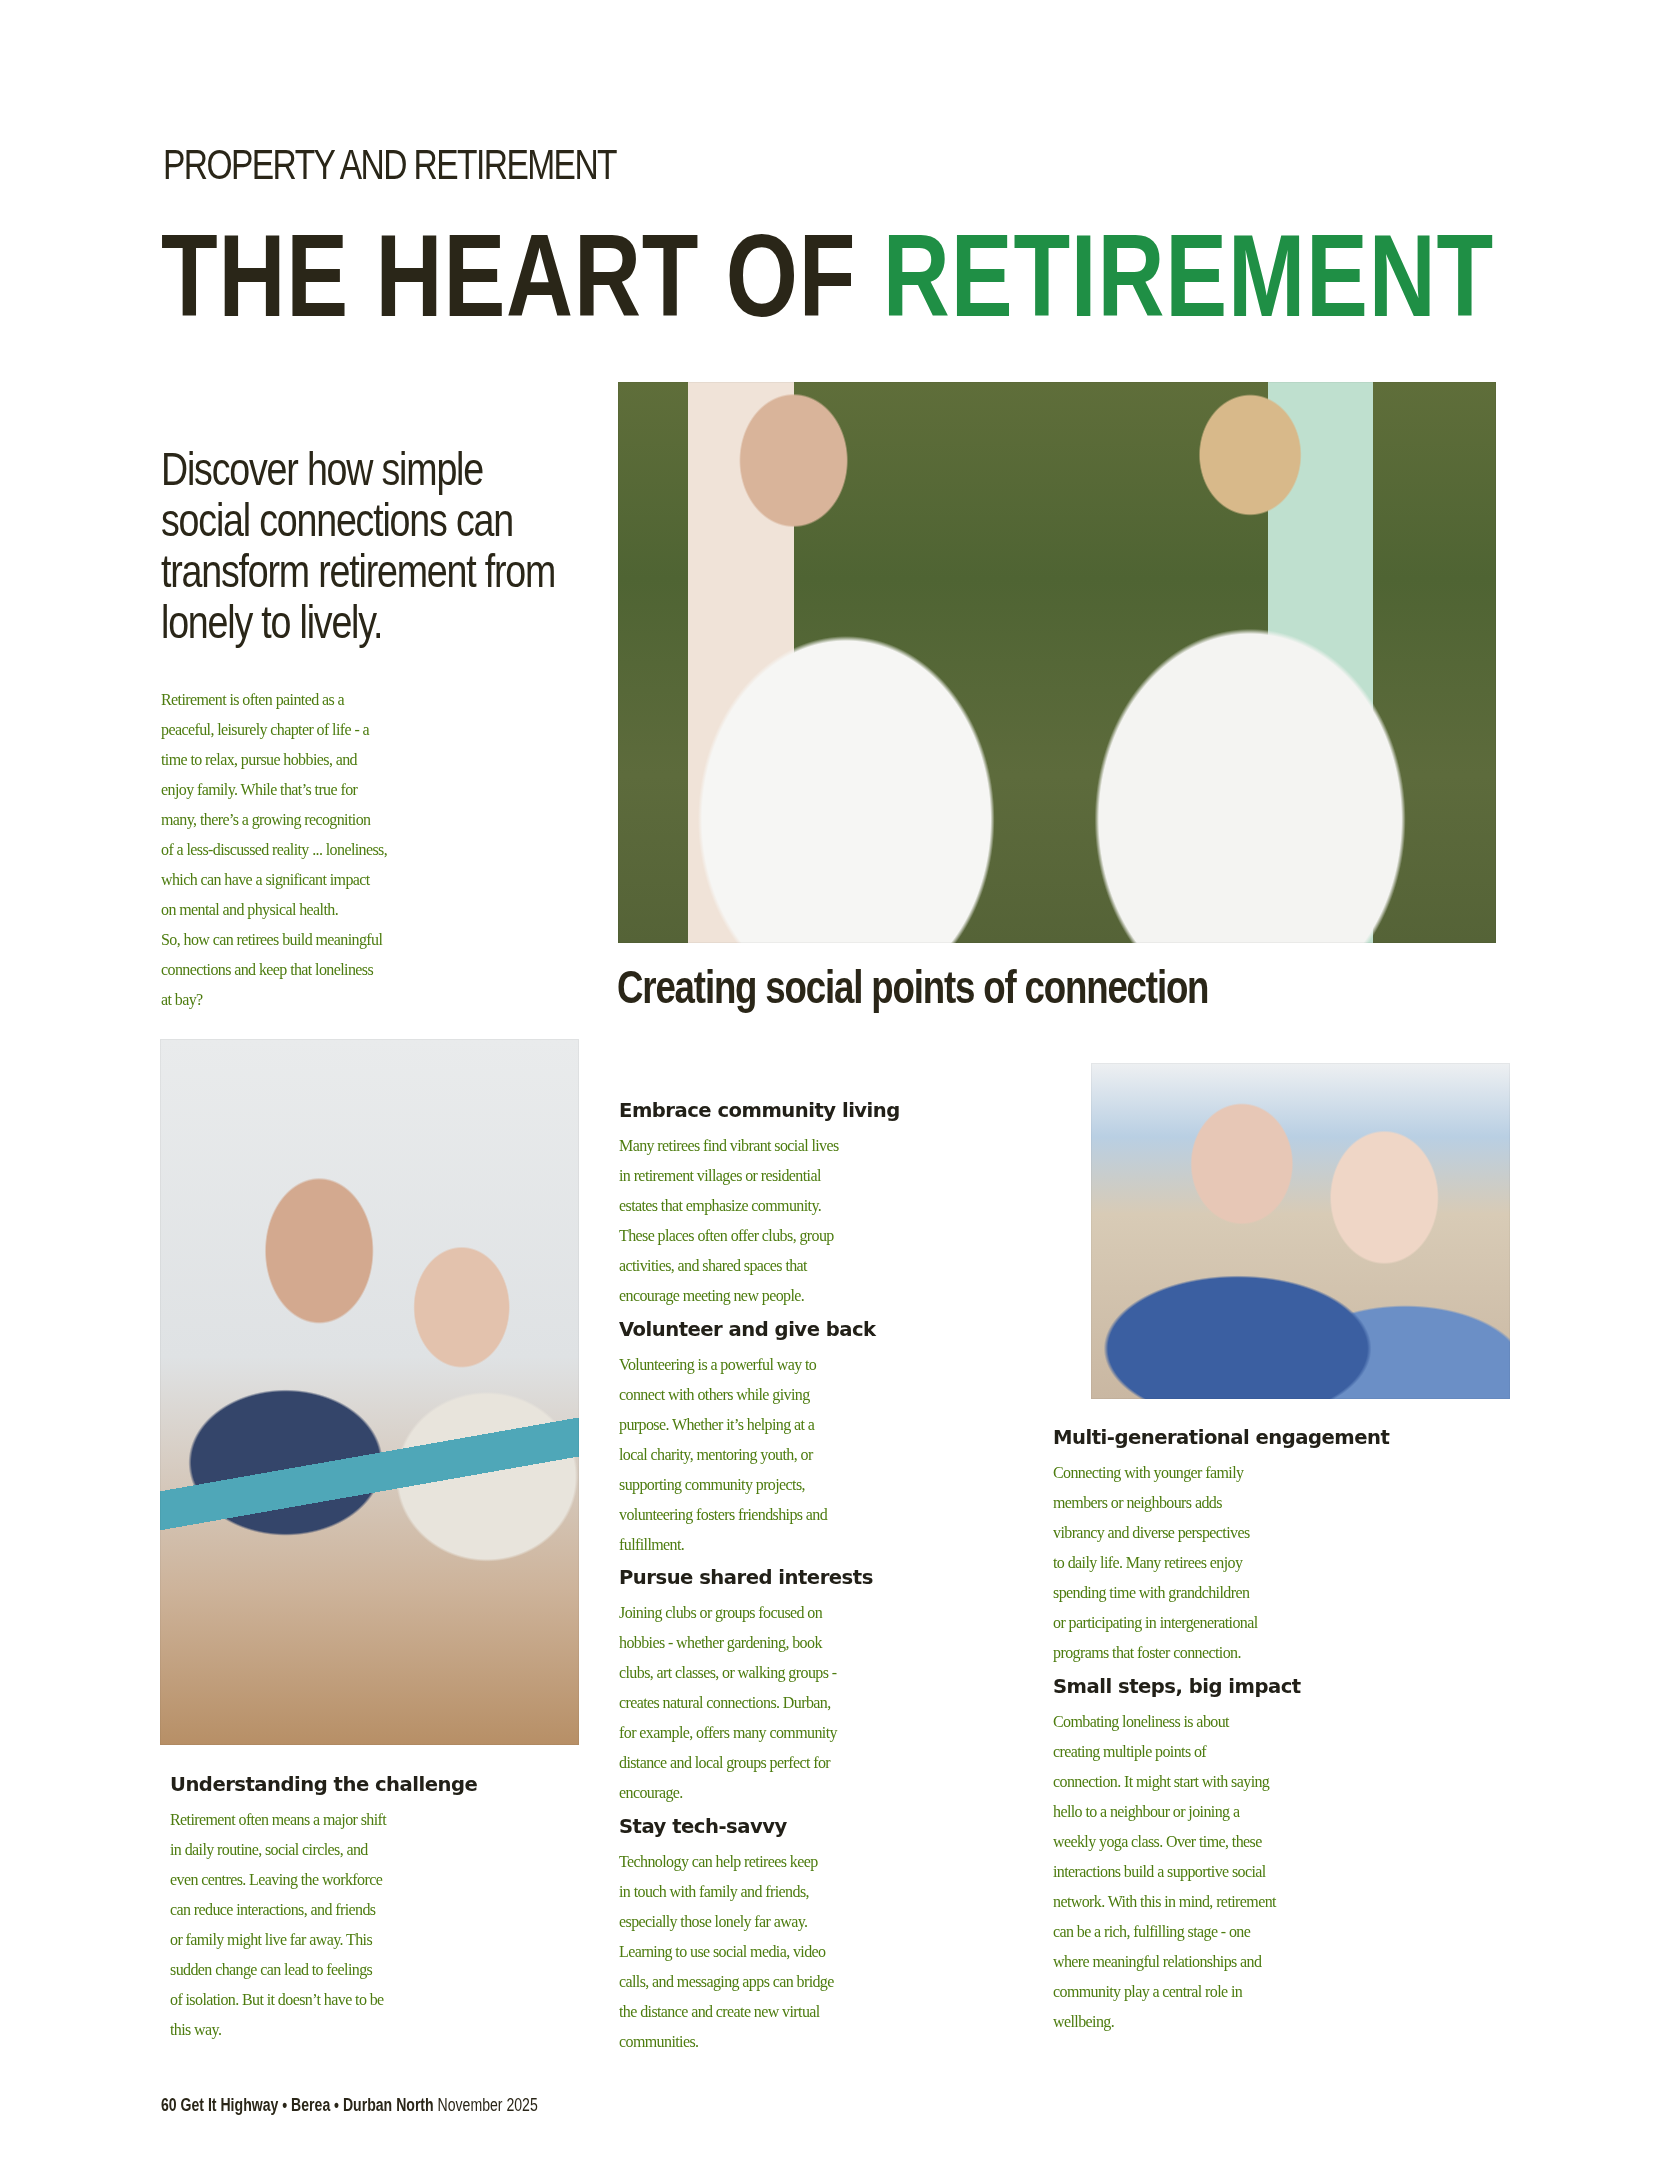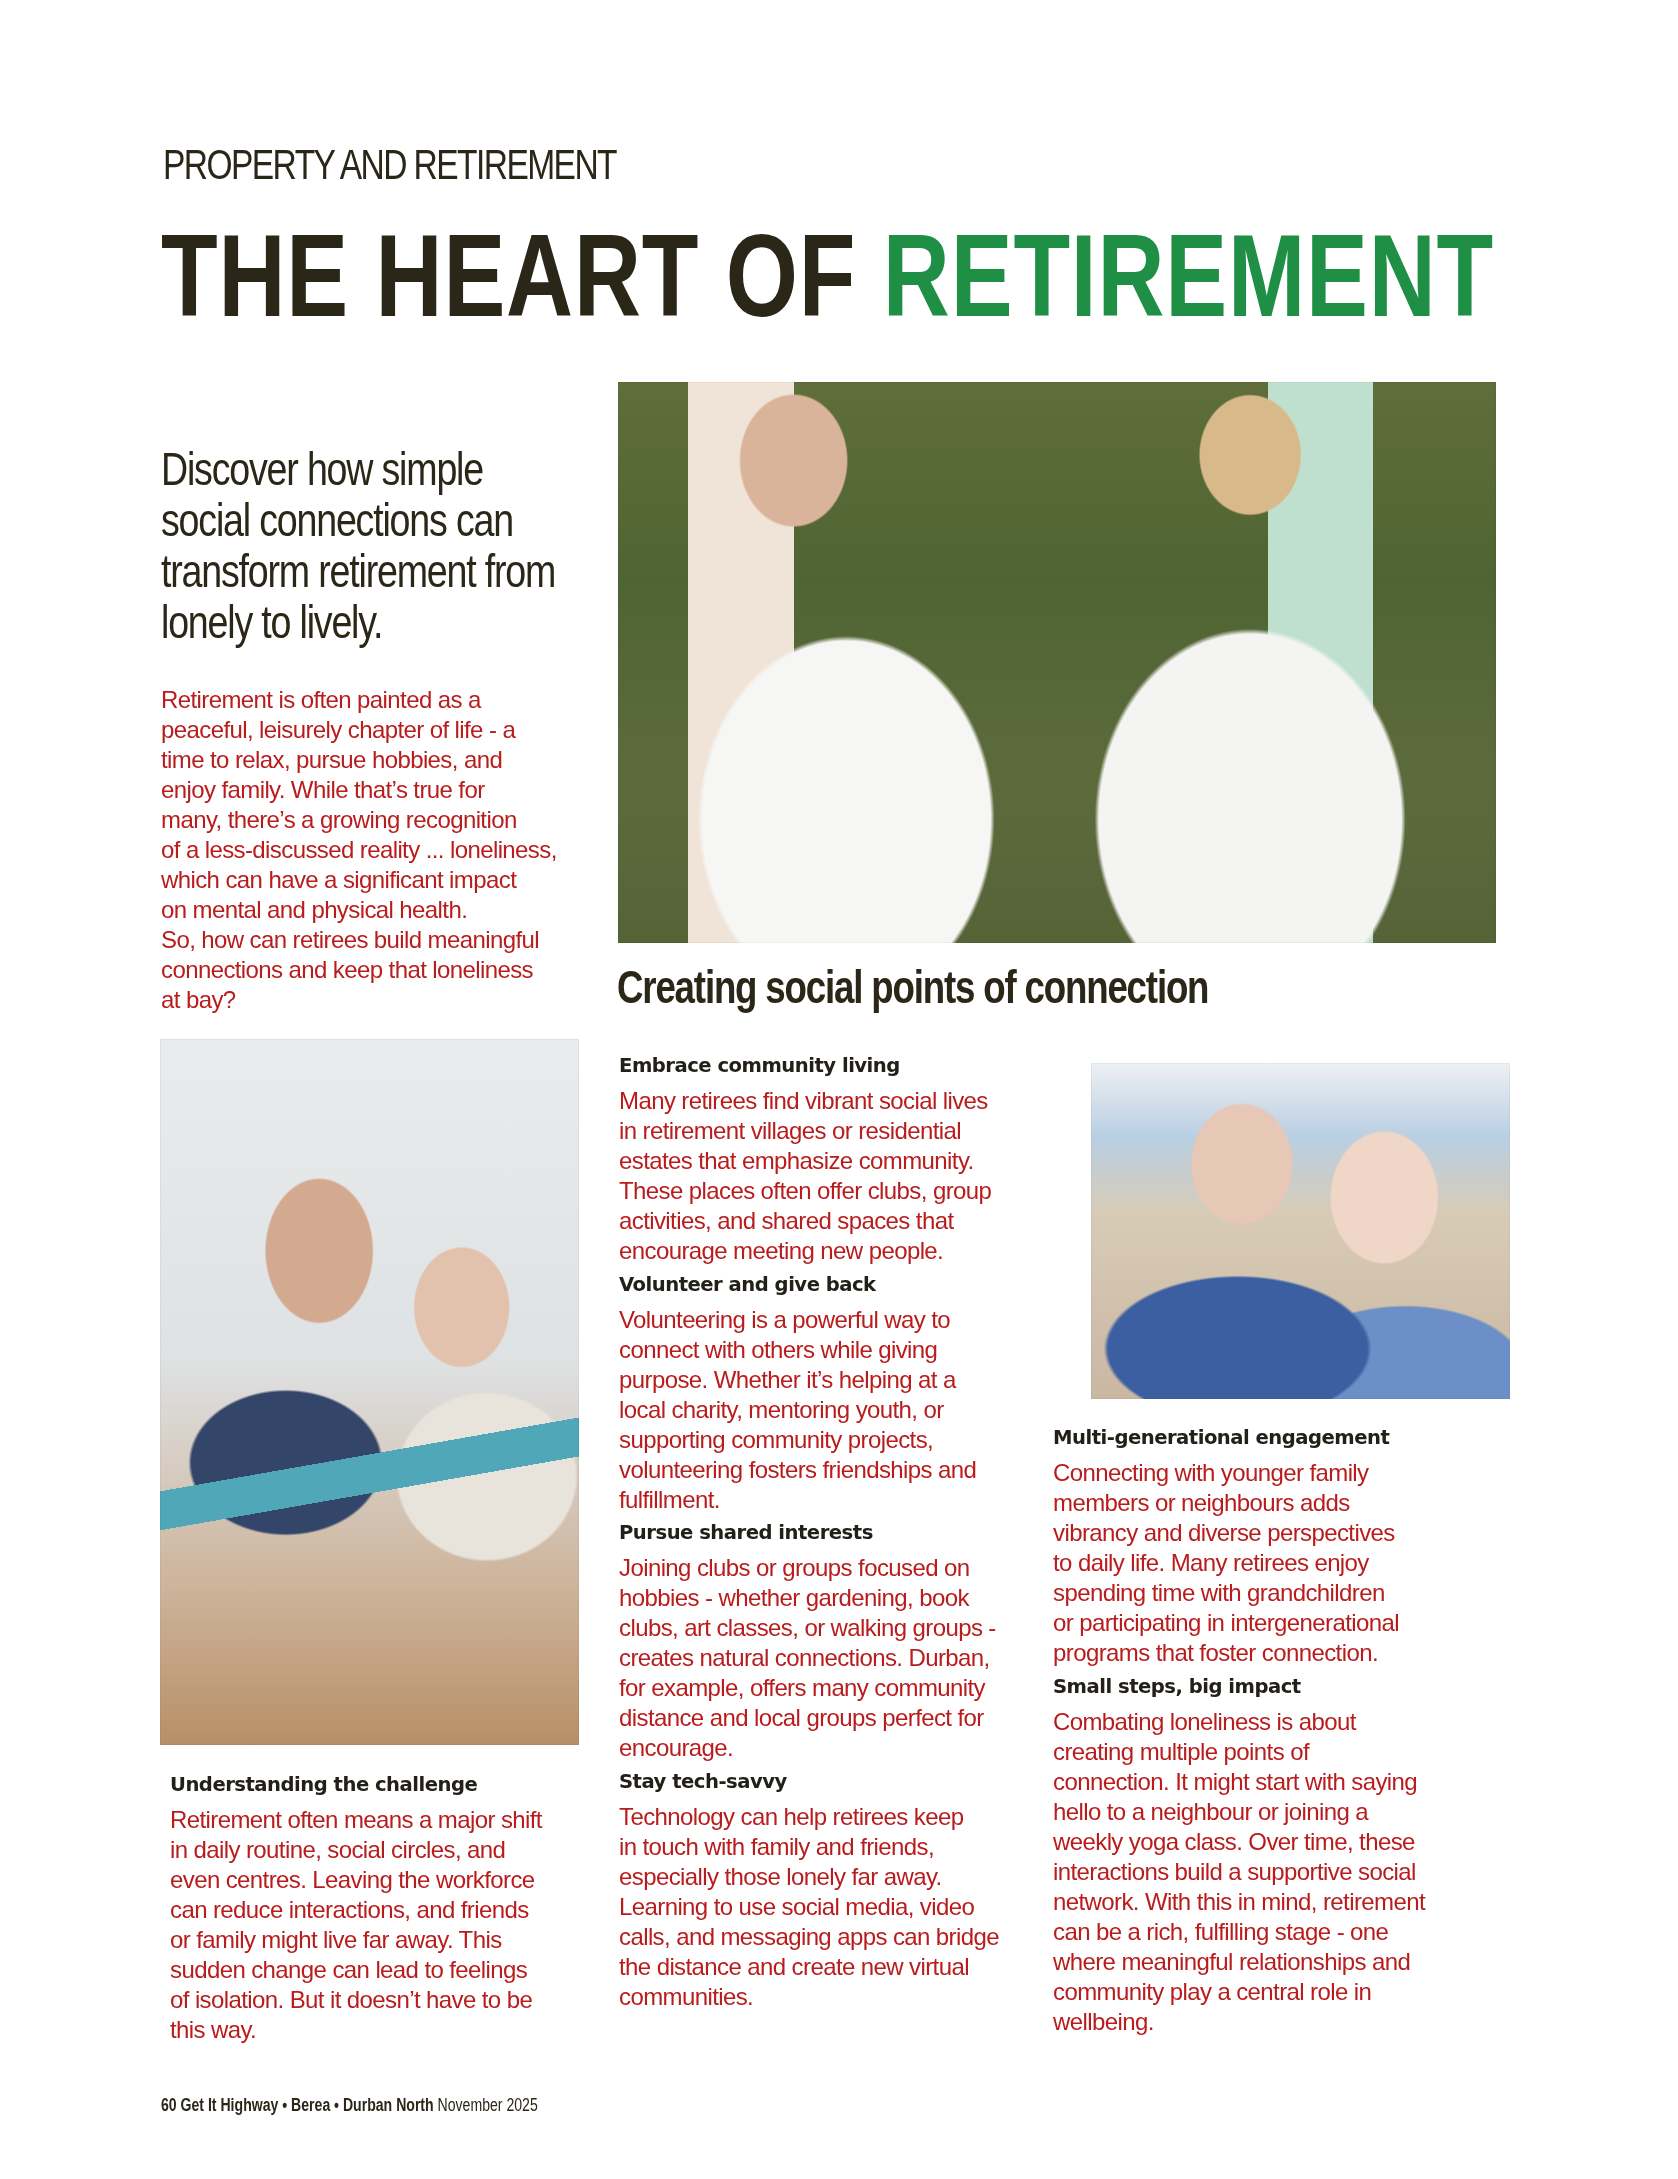--- a/index.html
+++ b/index.html
@@ -24,22 +24,22 @@
 
     .deck {
       position: absolute; left: 161px; top: 443px; width: 451px;
       font-family: "Liberation Sans", sans-serif;
       font-size: 47px; line-height: 51px; color: #2a2618; letter-spacing: -1.5px;
       transform: scaleX(0.80); transform-origin: left top;
     }
     .deck span { display: block; white-space: nowrap; }
 
     .body-text {
-      font-family: Liberation Sans, sans-serif;
-      font-size: 24px; line-height: 30px; color: #b91c1c; letter-spacing: -0.6px;
+      font-family: Liberation Serif, serif;
+      font-size: 16px; line-height: 30px; color: #4d7c0f; letter-spacing: -0.6px;
     }
     .body-text .ln { display: block; white-space: nowrap; }
     .sub-head {
       font-family: "DejaVu Sans", sans-serif; font-weight: bold;
       font-size: 19.6px; line-height: 30px; color: #222018; letter-spacing: -0.5px;
       margin-top: 3.9px; margin-bottom: 4.9px; white-space: nowrap;
     }
 
     .intro { position: absolute; left: 161px; top: 685px; width: 421px; }
 
@@ -79,21 +79,21 @@
     }
 
     .section-title {
       position: absolute; left: 617px; top: 959px;
       font-family: "Liberation Sans", sans-serif;
       font-size: 47px; line-height: 55px; color: #2a2618; letter-spacing: -1.5px;
       transform: scaleX(0.78); transform-origin: left top; white-space: nowrap;
     }
 
     .left-col { position: absolute; left: 170px; top: 1766px; width: 421px; }
-    .mid-col { position: absolute; left: 619px; top: 1047px; width: 431px; }
+    .mid-col { position: absolute; left: 619px; top: 1092px; width: 431px; }
     .right-col { position: absolute; left: 1053px; top: 1419px; width: 431px; }
 
     .footer {
       position: absolute; left: 161px; top: 2095px;
       font-family: "Liberation Sans", sans-serif; font-weight: bold;
       font-size: 17.6px; color: #2a2618; white-space: nowrap;
       transform: scaleX(0.80); transform-origin: left top;
     }
   </style>
 </head>

